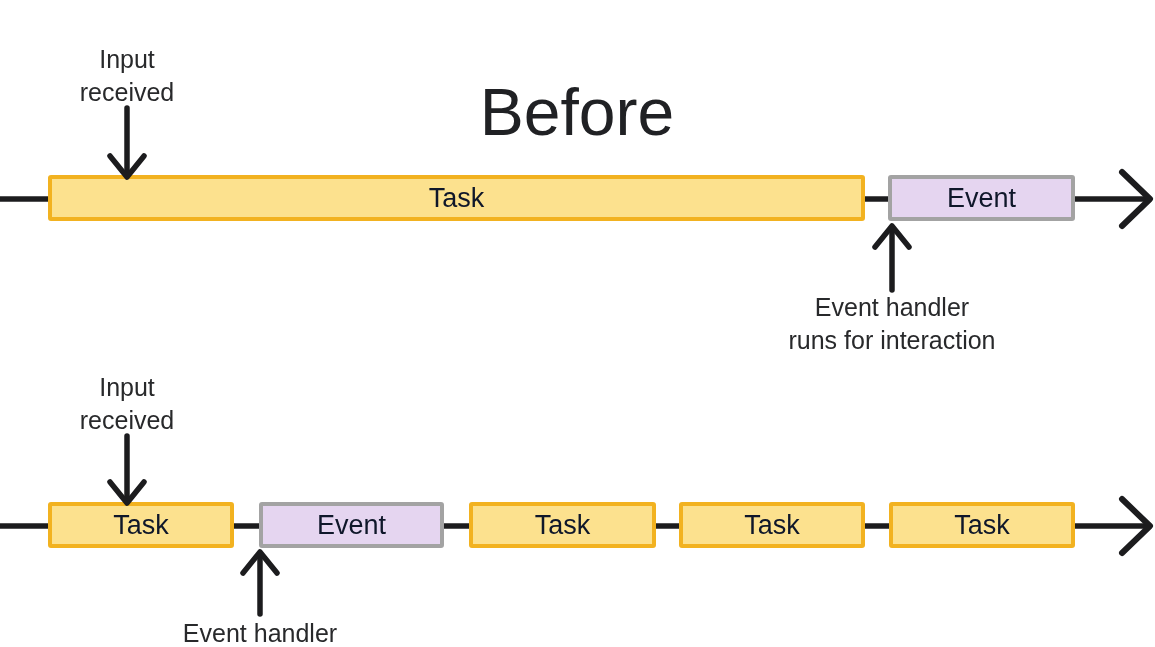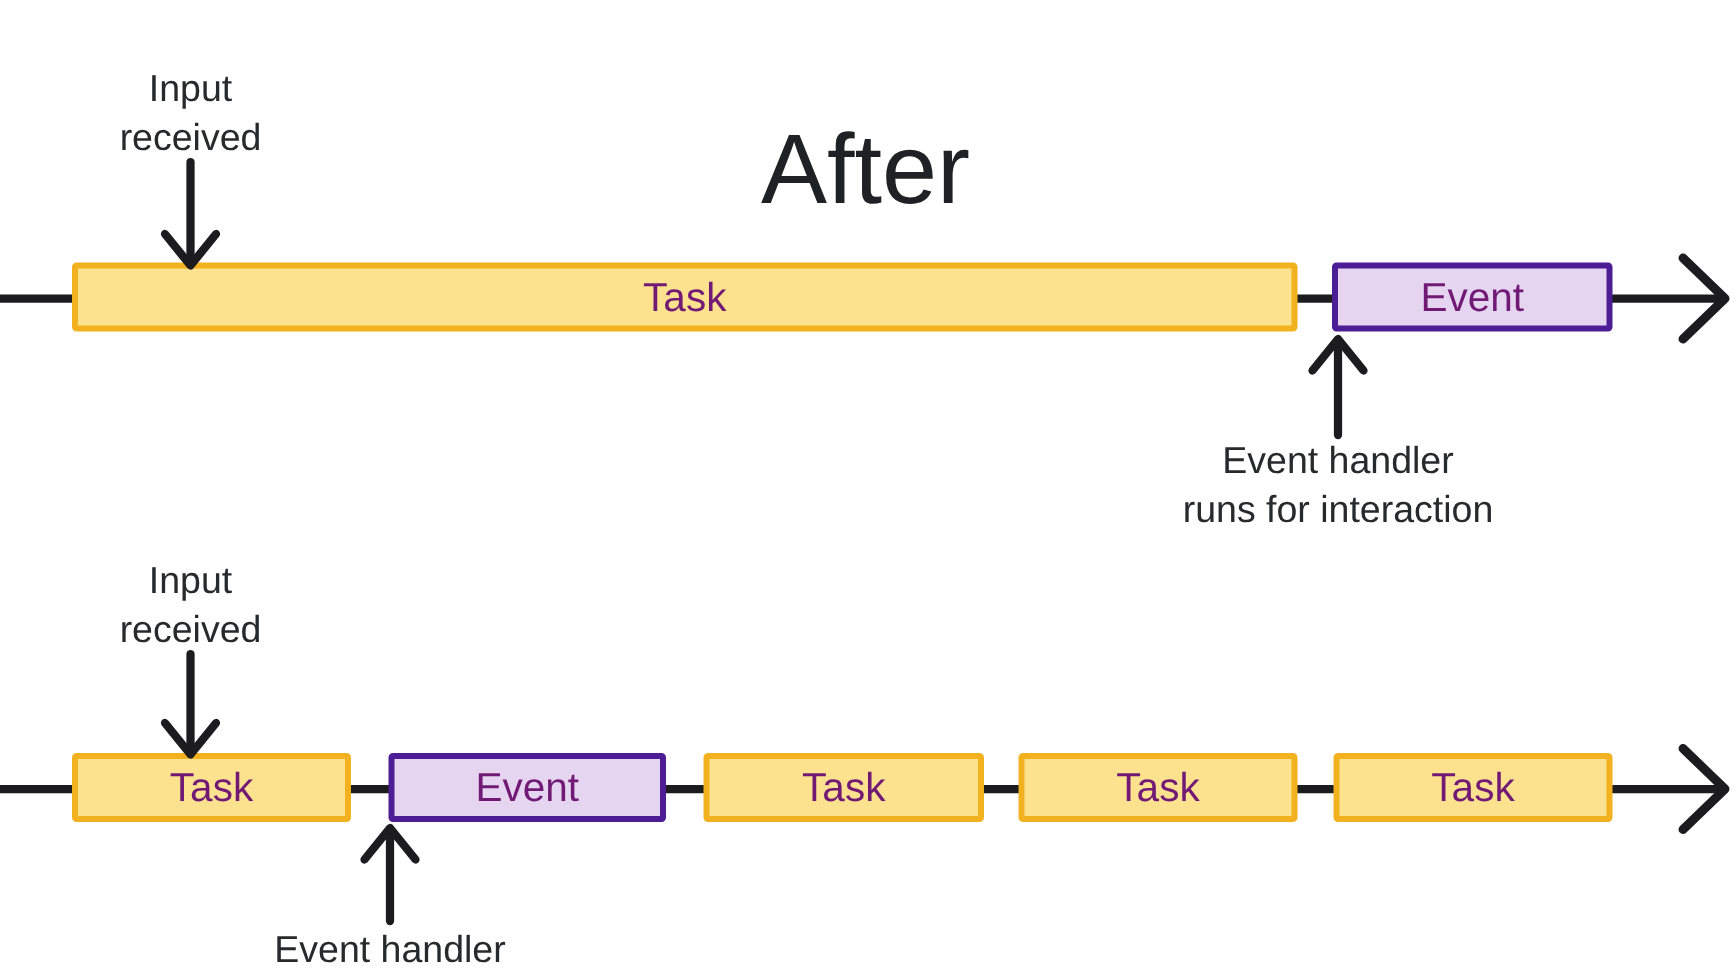--- a/index.html
+++ b/index.html
@@ -27,30 +27,30 @@
   .over  { z-index: 2; }
   .box {
     position: absolute;
     height: 46px;
     box-sizing: border-box;
     border-radius: 3px;
     display: flex;
     align-items: center;
     justify-content: center;
     font-size: 27px;
-    color: #701a75;
+    color: #0f172a;
     z-index: 1;
   }
   .box.task {
     background: #FCE18E;
     border: 4px solid #F2B220;
   }
   .box.event {
     background: #E5D5F0;
-    border: 4px solid #4c1d95;
+    border: 4px solid #a3a3a3;
   }
   .label {
     position: absolute;
     text-align: center;
     color: #28292B;
     font-size: 25px;
     line-height: 33px;
     white-space: pre-line;
     z-index: 1;
   }
@@ -107,21 +107,21 @@
       <path d="M110 442 L127 463 L144 442"></path>
 
       <line x1="260" y1="515" x2="260" y2="574"></line>
       <path d="M243 533 L260 512 L277 533"></path>
     </g>
   </svg>
 
   <div class="label before-input">Input
 received</div>
 
-  <div class="title before-title">After</div>
+  <div class="title before-title">Before</div>
 
   <div class="box task before-task">Task</div>
 
   <div class="box event before-event">Event</div>
 
   <div class="label before-handler">Event handler
 runs for interaction</div>
 
   <div class="label after-input">Input
 received</div>

